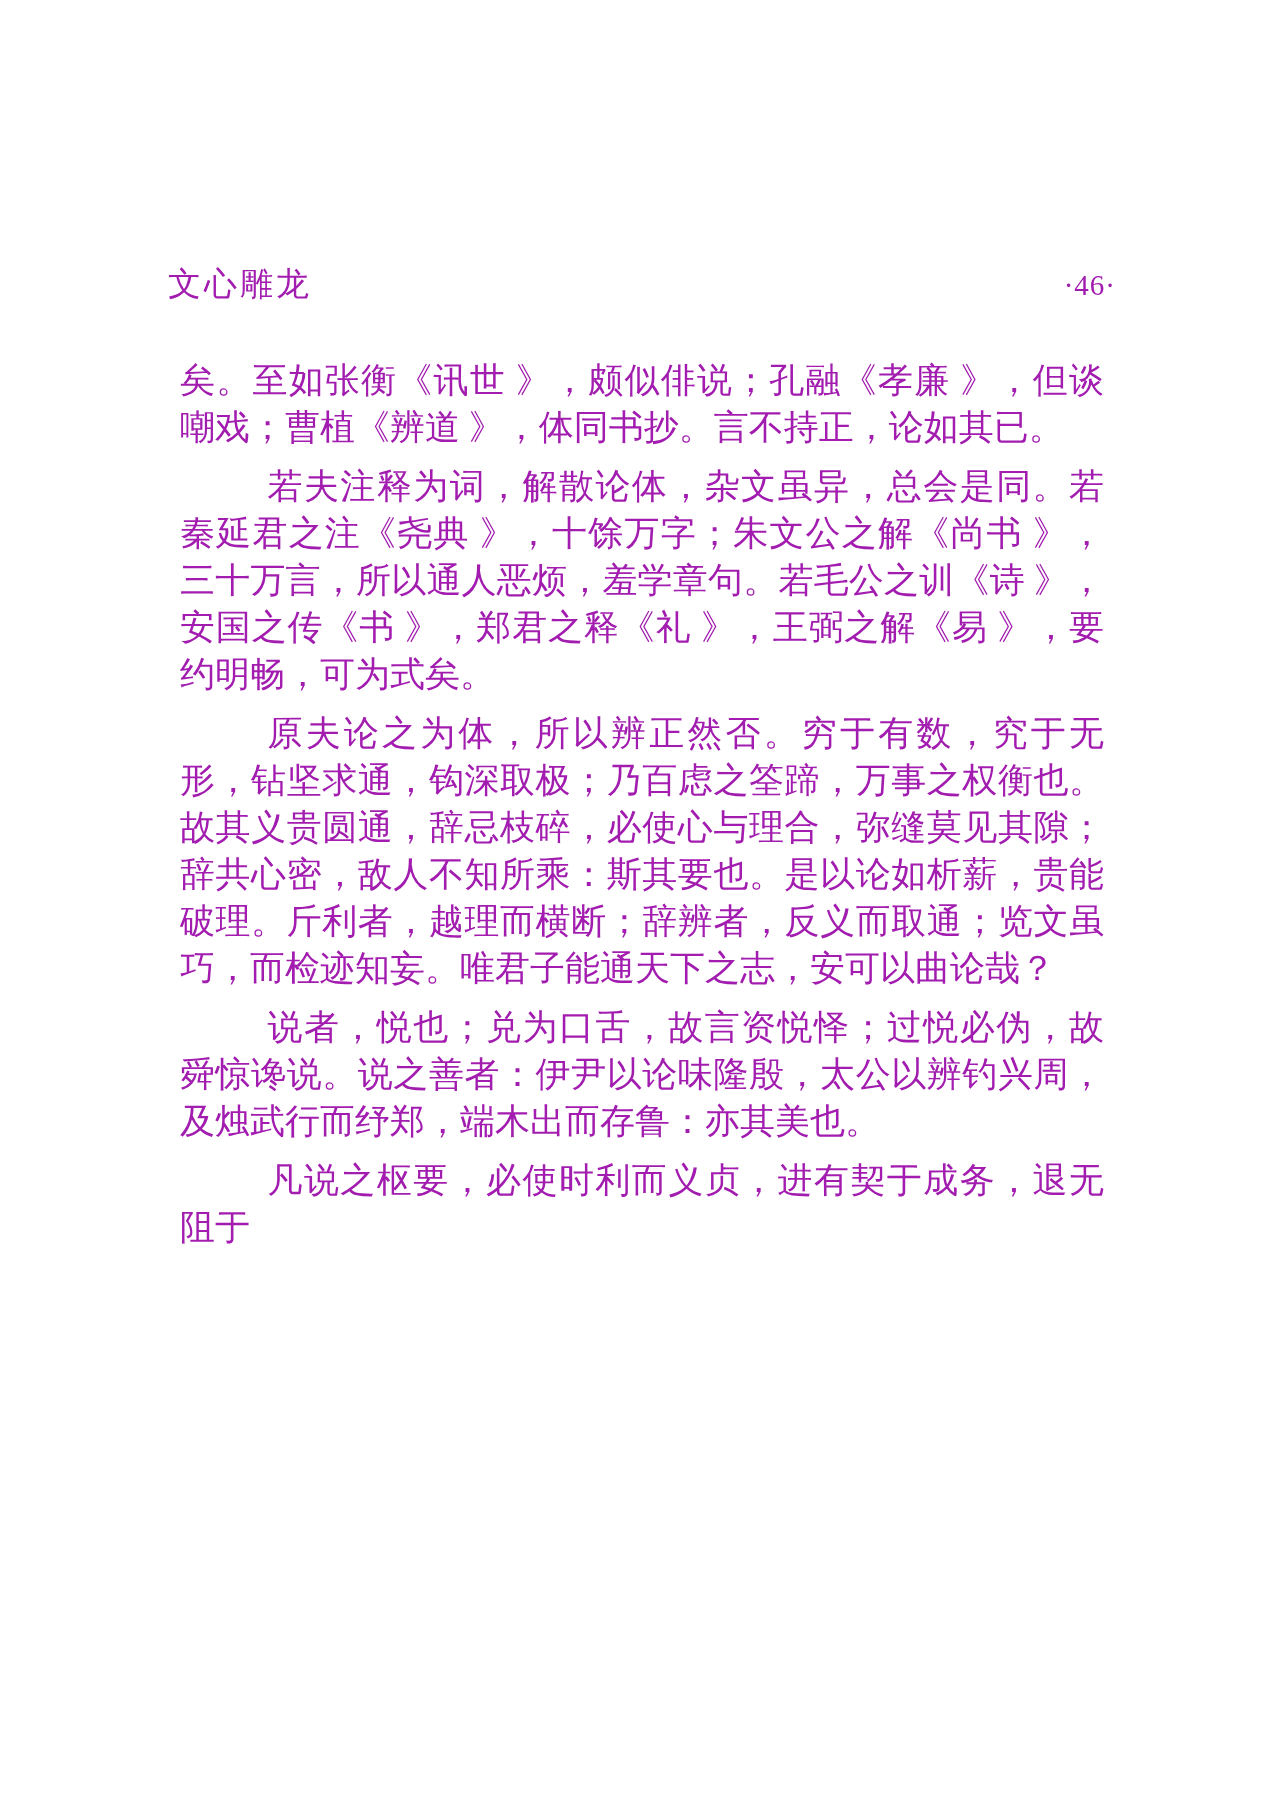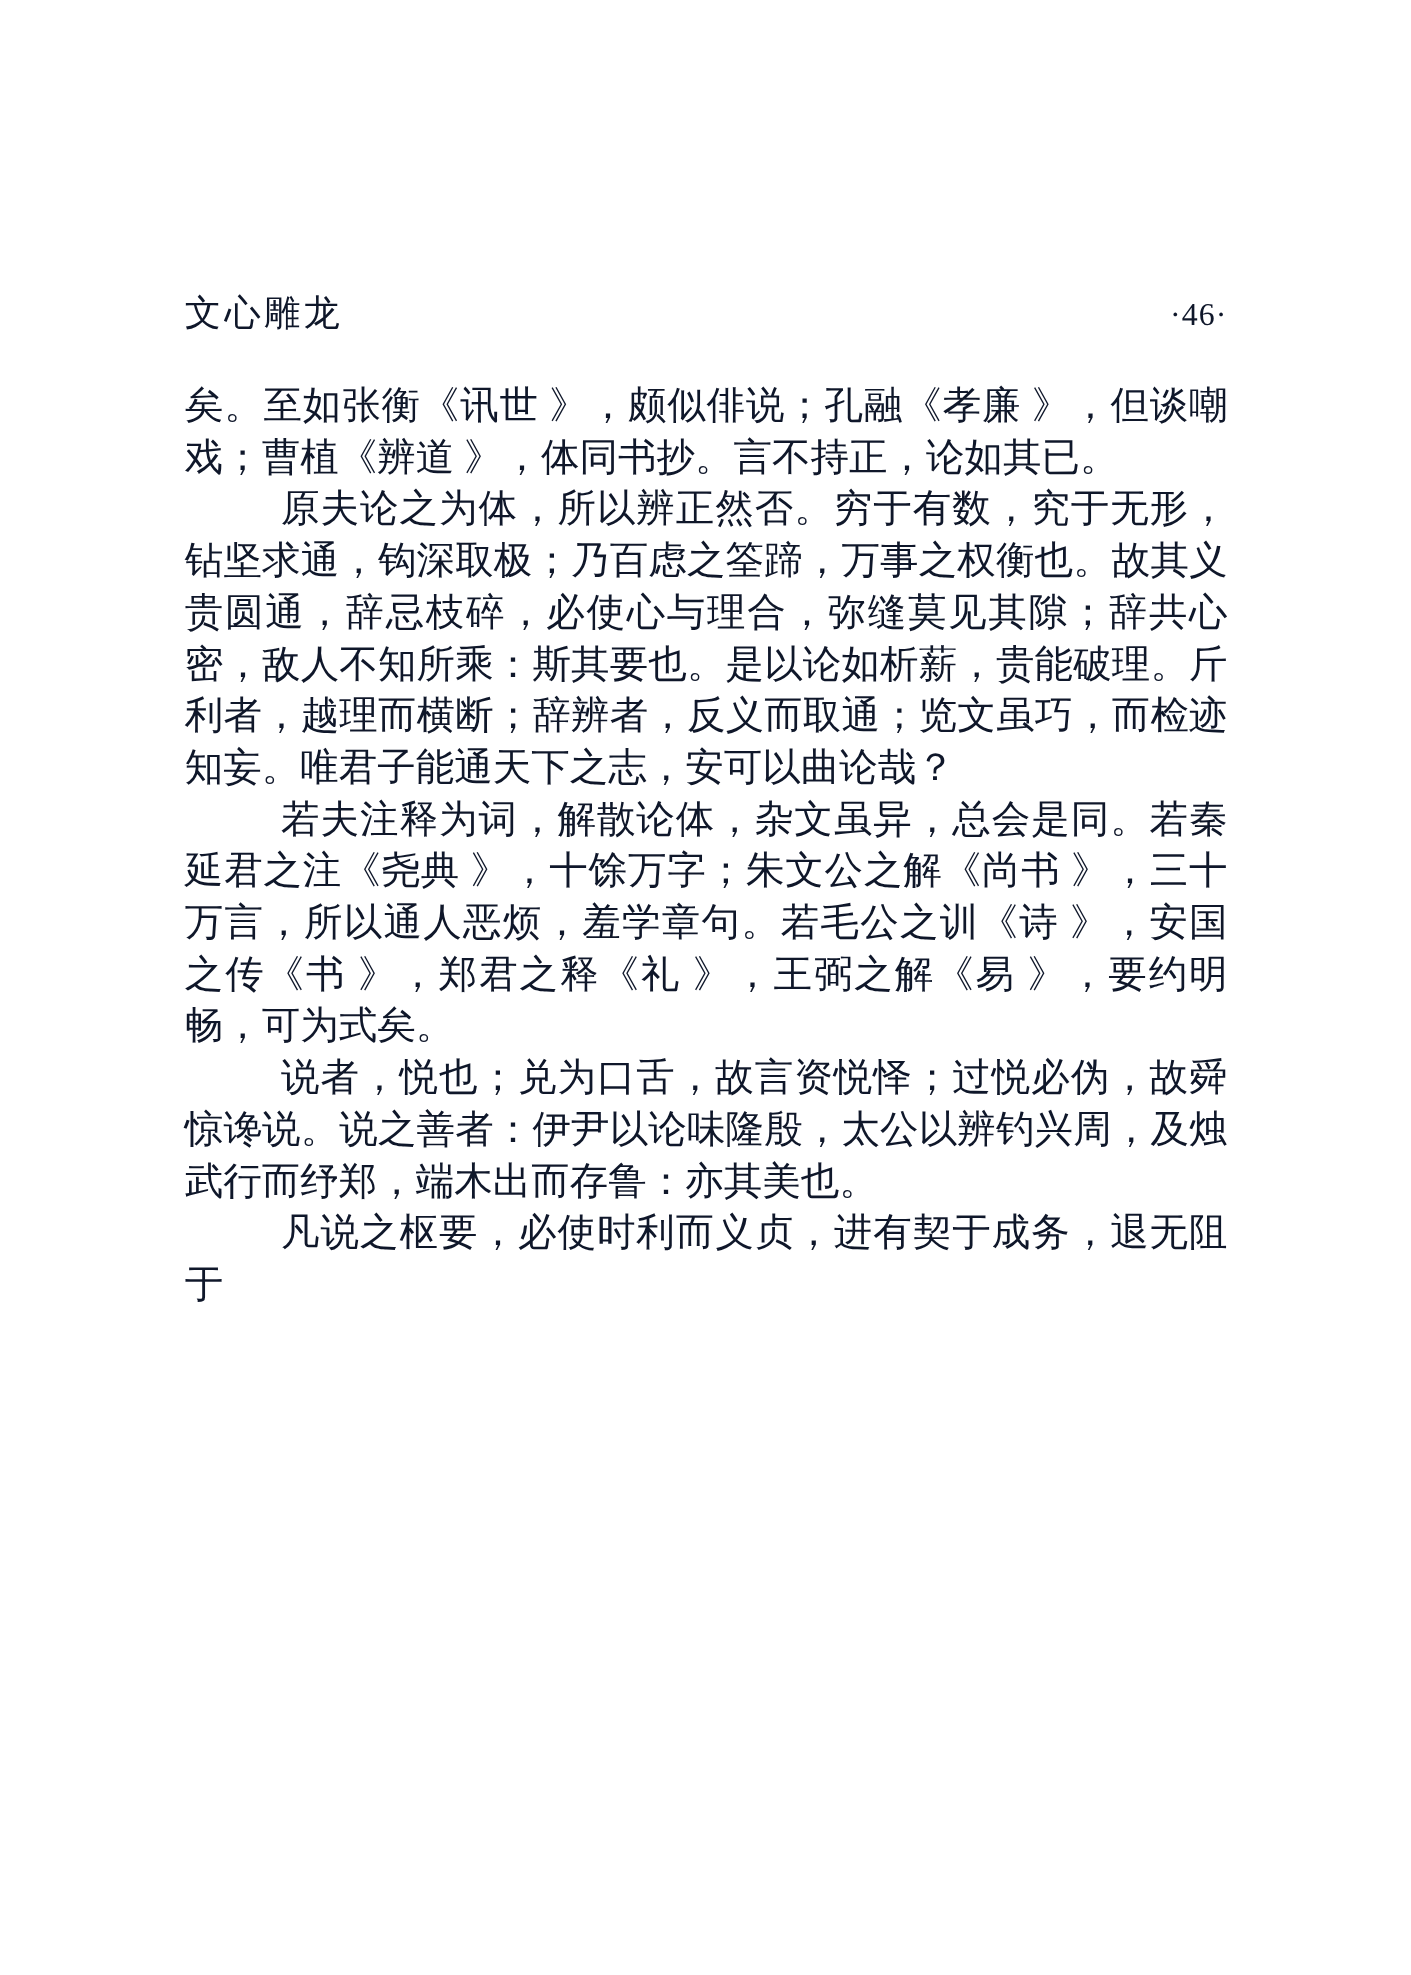--- a/index.html
+++ b/index.html
@@ -6,21 +6,21 @@
     margin: 0;
     padding: 0;
     background: #e8e8e8;
   }
   .page {
     position: relative;
     width: 1283px;
     height: 1795px;
     margin: 0 auto;
     background: #ffffff;
-    color: #0f172a;
+    color: #a21caf;
     font-family: "Liberation Serif", "DejaVu Serif", serif;
     overflow: hidden;
   }
   .page-header {
     position: absolute;
     top: 262px;
     left: 168px;
     width: 948px;
     display: flex;
     justify-content: space-between;
@@ -40,38 +40,38 @@
     top: 345px;
     left: 168px;
     width: 948px;
     font-size: 35px;
     line-height: 47px;
     text-align: justify;
     text-align-last: left;
     text-justify: inter-character;
   }
   .body-text p {
-    margin: 0;
+    margin: 12px;
     padding: 0;
   }
   .body-text p.indent {
     text-indent: 2.5em;
   }
 </style>
 </head>
 <body>
 
 <div class="page">
 
   <div class="page-header">
     <span class="book-title">文心雕龙</span>
     <span class="page-number">·46·</span>
   </div>
 
   <div class="body-text">
     <p>矣。至如张衡《讯世 》，颇似俳说；孔融《孝廉 》，但谈嘲戏；曹植《辨道 》，体同书抄。言不持正，论如其已。</p>
+    <p class="indent">若夫注释为词，解散论体，杂文虽异，总会是同。若秦延君之注《尧典 》，十馀万字；朱文公之解《尚书 》，三十万言，所以通人恶烦，羞学章句。若毛公之训《诗 》，安国之传《书 》，郑君之释《礼 》，王弼之解《易 》，要约明畅，可为式矣。</p>
     <p class="indent">原夫论之为体，所以辨正然否。穷于有数，究于无形，钻坚求通，钩深取极；乃百虑之筌蹄，万事之权衡也。故其义贵圆通，辞忌枝碎，必使心与理合，弥缝莫见其隙；辞共心密，敌人不知所乘：斯其要也。是以论如析薪，贵能破理。斤利者，越理而横断；辞辨者，反义而取通；览文虽巧，而检迹知妄。唯君子能通天下之志，安可以曲论哉？</p>
-    <p class="indent">若夫注释为词，解散论体，杂文虽异，总会是同。若秦延君之注《尧典 》，十馀万字；朱文公之解《尚书 》，三十万言，所以通人恶烦，羞学章句。若毛公之训《诗 》，安国之传《书 》，郑君之释《礼 》，王弼之解《易 》，要约明畅，可为式矣。</p>
     <p class="indent">说者，悦也；兑为口舌，故言资悦怿；过悦必伪，故舜惊谗说。说之善者：伊尹以论味隆殷，太公以辨钓兴周，及烛武行而纾郑，端木出而存鲁：亦其美也。</p>
     <p class="indent">凡说之枢要，必使时利而义贞，进有契于成务，退无阻于</p>
   </div>
 
 </div>
 
 </body></html>

